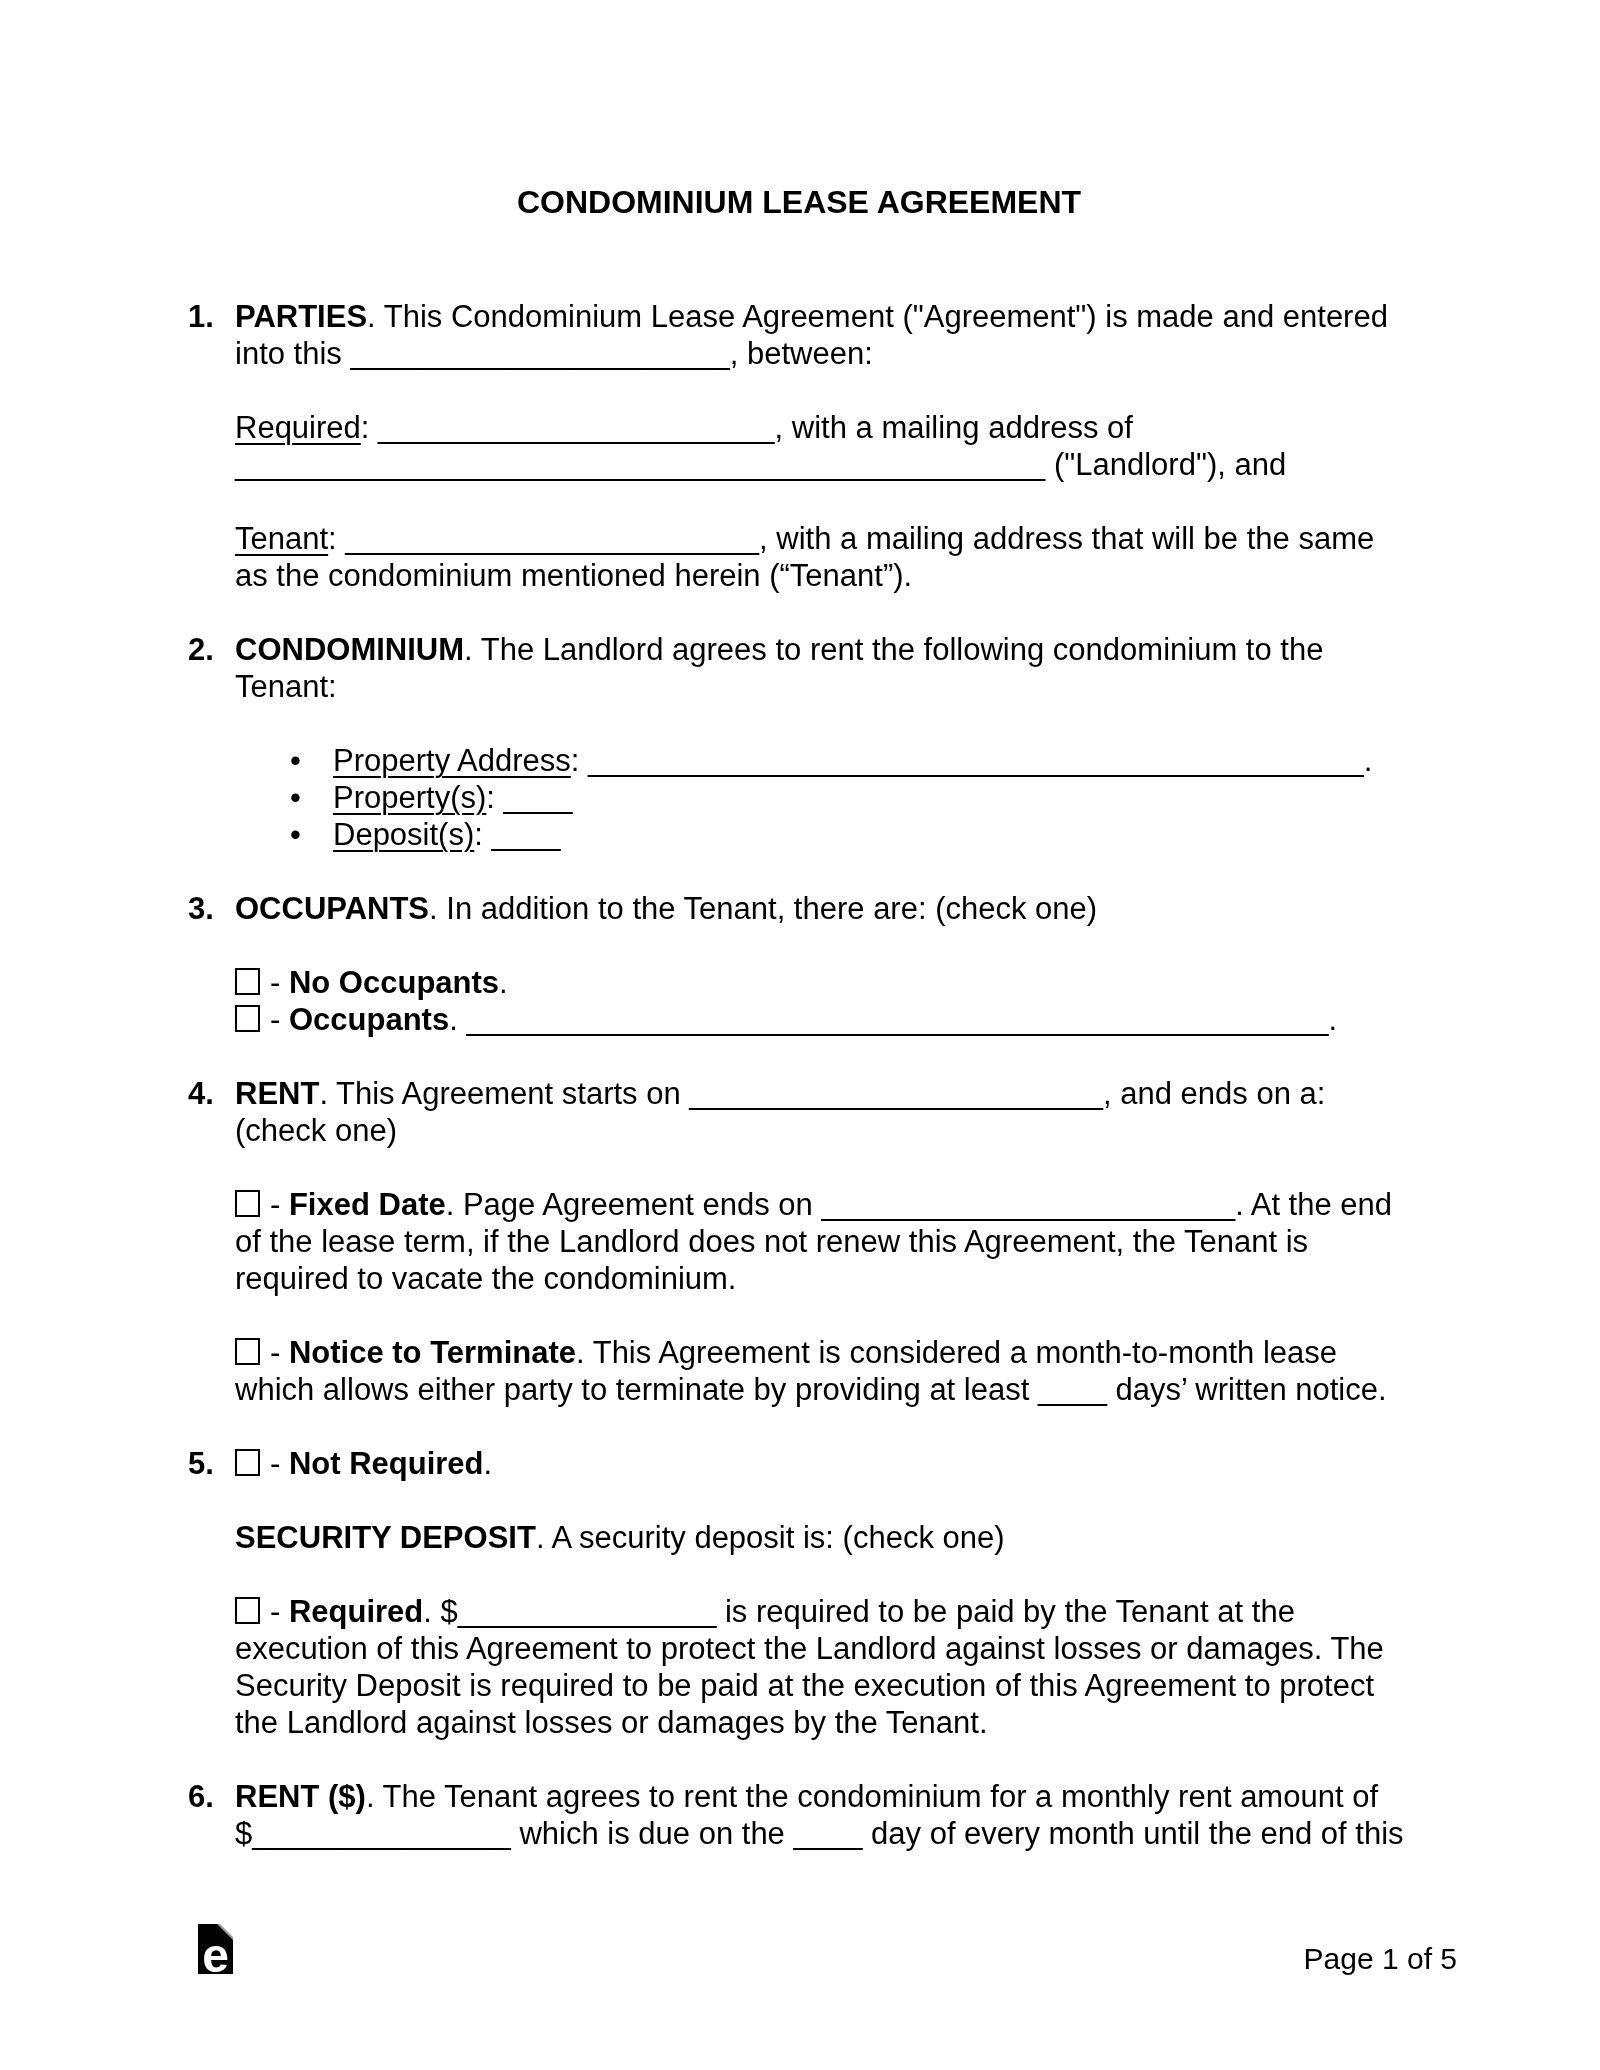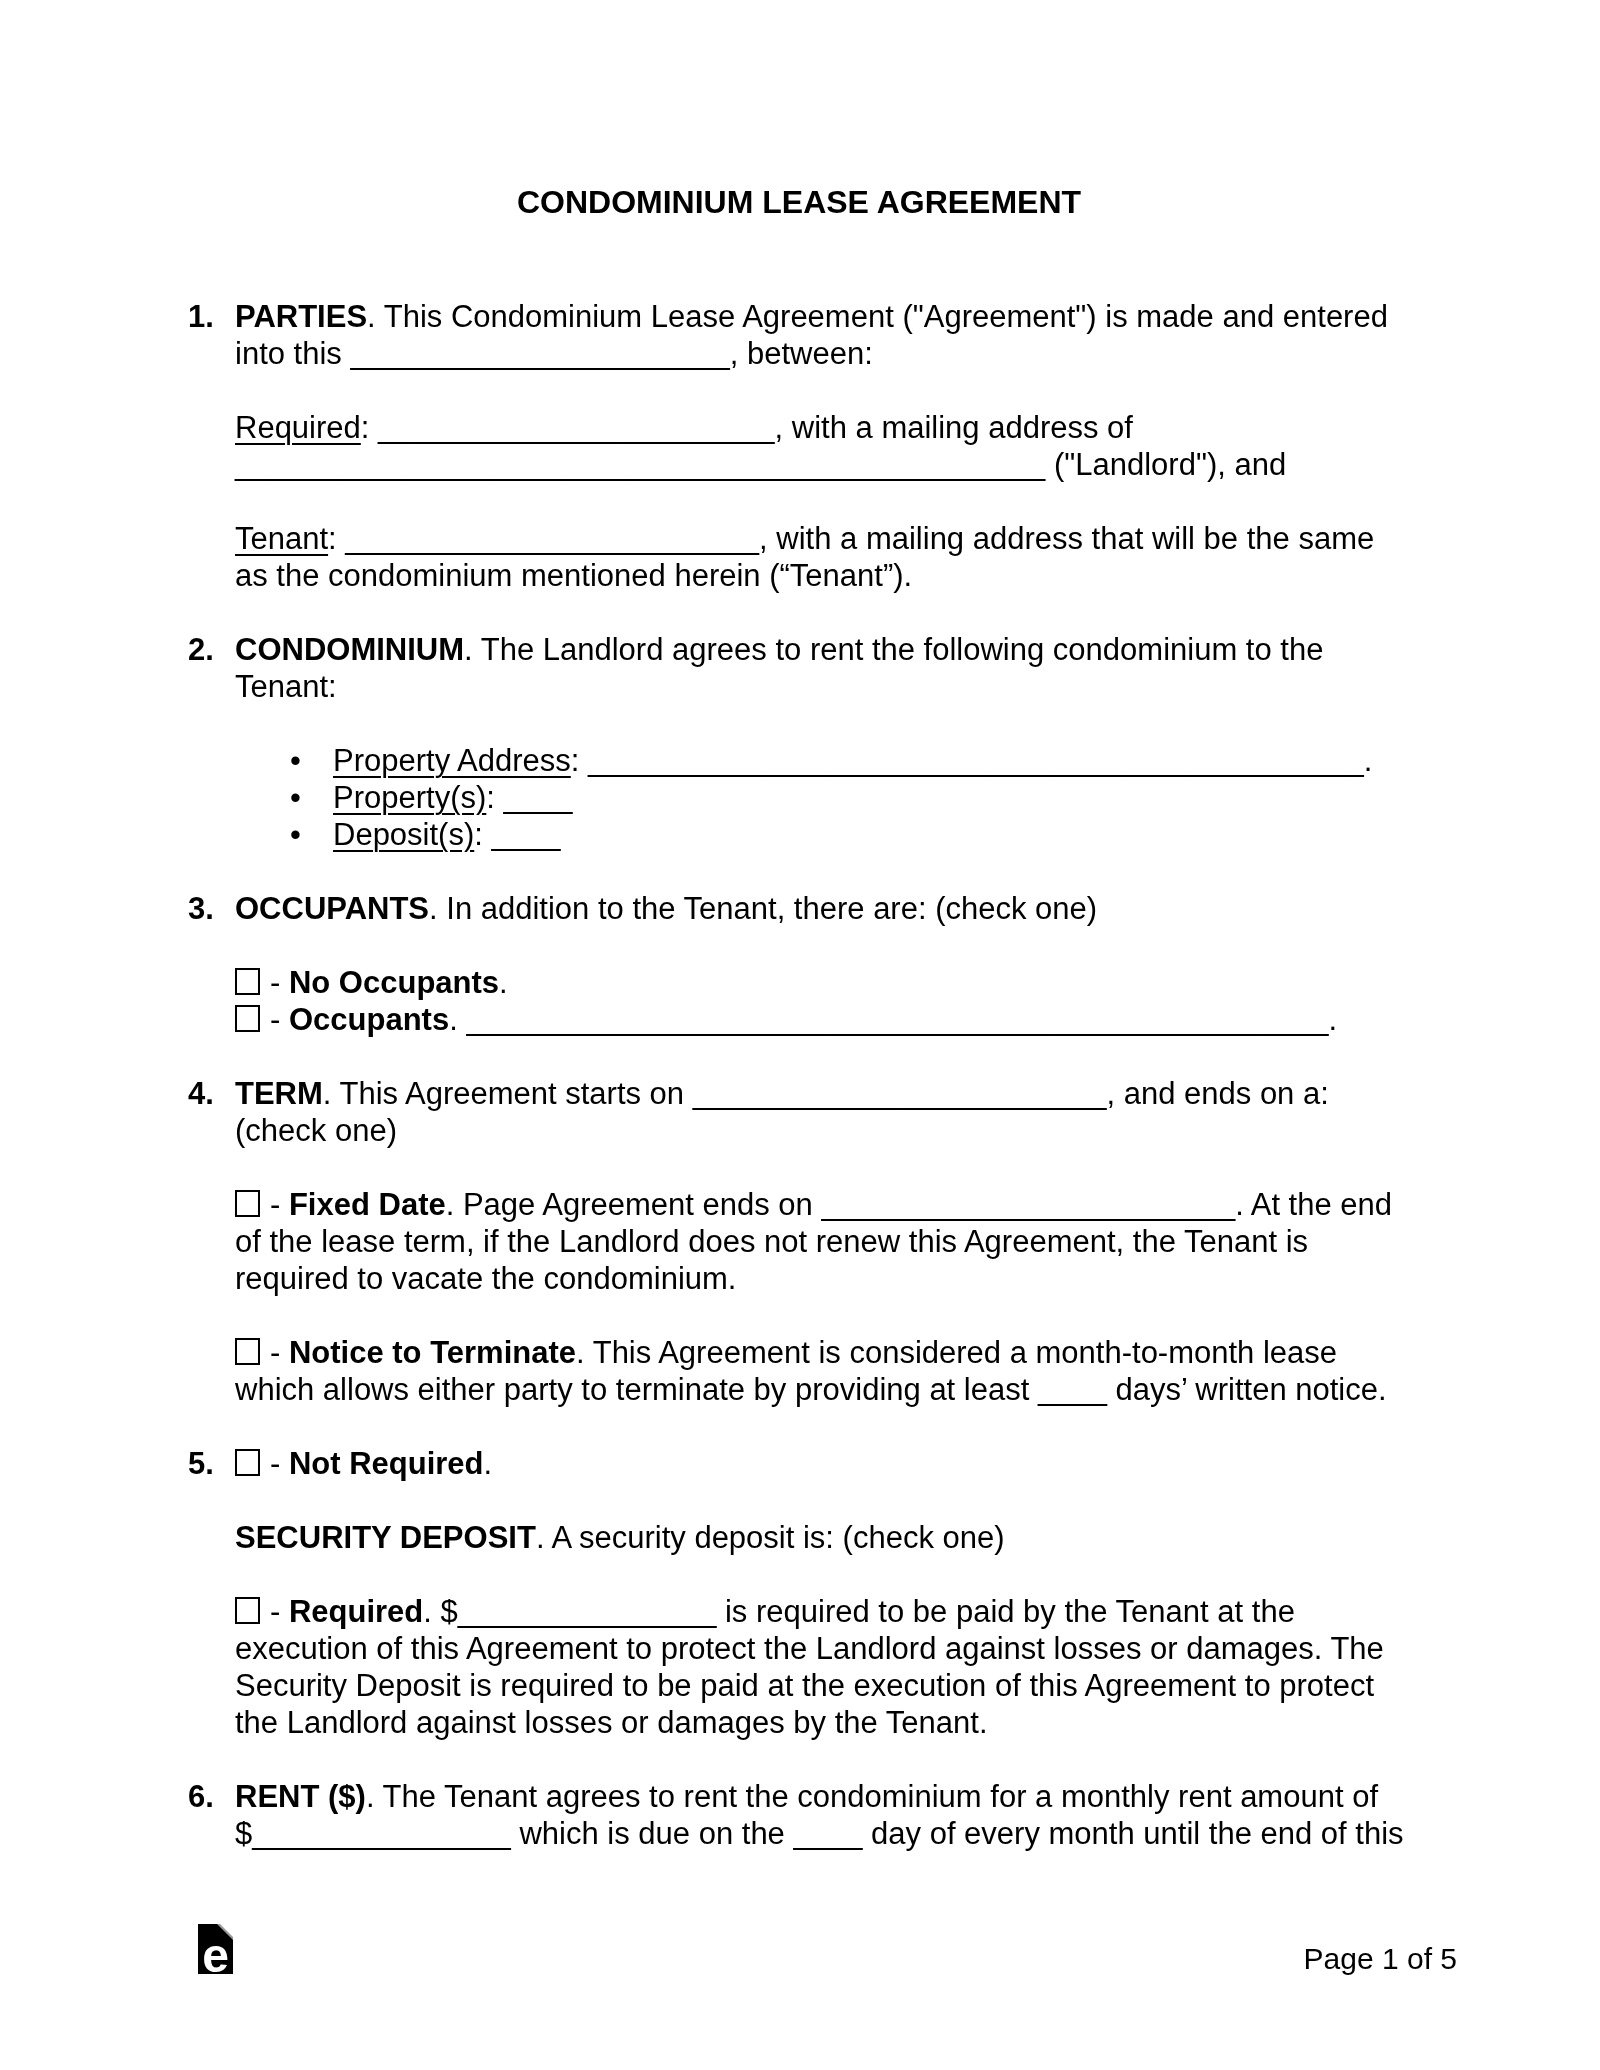--- a/index.html
+++ b/index.html
@@ -88,21 +88,21 @@
         <div class="group sub">
           <div class="optline"><span class="checkbox"></span><span>- </span><span class="b">No Occupants</span><span>.</span></div>
           <div class="optline"><span class="checkbox"></span><span>- </span><span class="b">Occupants</span><span>. __________________________________________________.</span></div>
         </div>
       </div>
     </div>
 
     <div class="item">
       <span class="num">4.</span>
       <div class="body">
-        <p class="para"><span class="b">TERM</span><span>. This Agreement starts on ________________________, and ends on a: (check one)</span></p>
+        <p class="para"><span class="b">RENT</span><span>. This Agreement starts on ________________________, and ends on a: (check one)</span></p>
         <p class="para sub"><span class="checkbox"></span><span>- </span><span class="b">Fixed Date</span><span>. Page Agreement ends on ________________________. At the end of the lease term, if the Landlord does not renew this Agreement, the Tenant is required to vacate the condominium.</span></p>
         <p class="para sub"><span class="checkbox"></span><span>- </span><span class="b">Notice to Terminate</span><span>. This Agreement is considered a month-to-month lease which allows either party to terminate by providing at least ____ days’ written notice.</span></p>
       </div>
     </div>
 
     <div class="item">
       <span class="num">5.</span>
       <div class="body">
         <p class="para sub"><span class="checkbox"></span><span>- </span><span class="b">Not Required</span><span>.</span></p>
         <p class="para"><span class="b">SECURITY DEPOSIT</span><span>. A security deposit is: (check one)</span></p>

